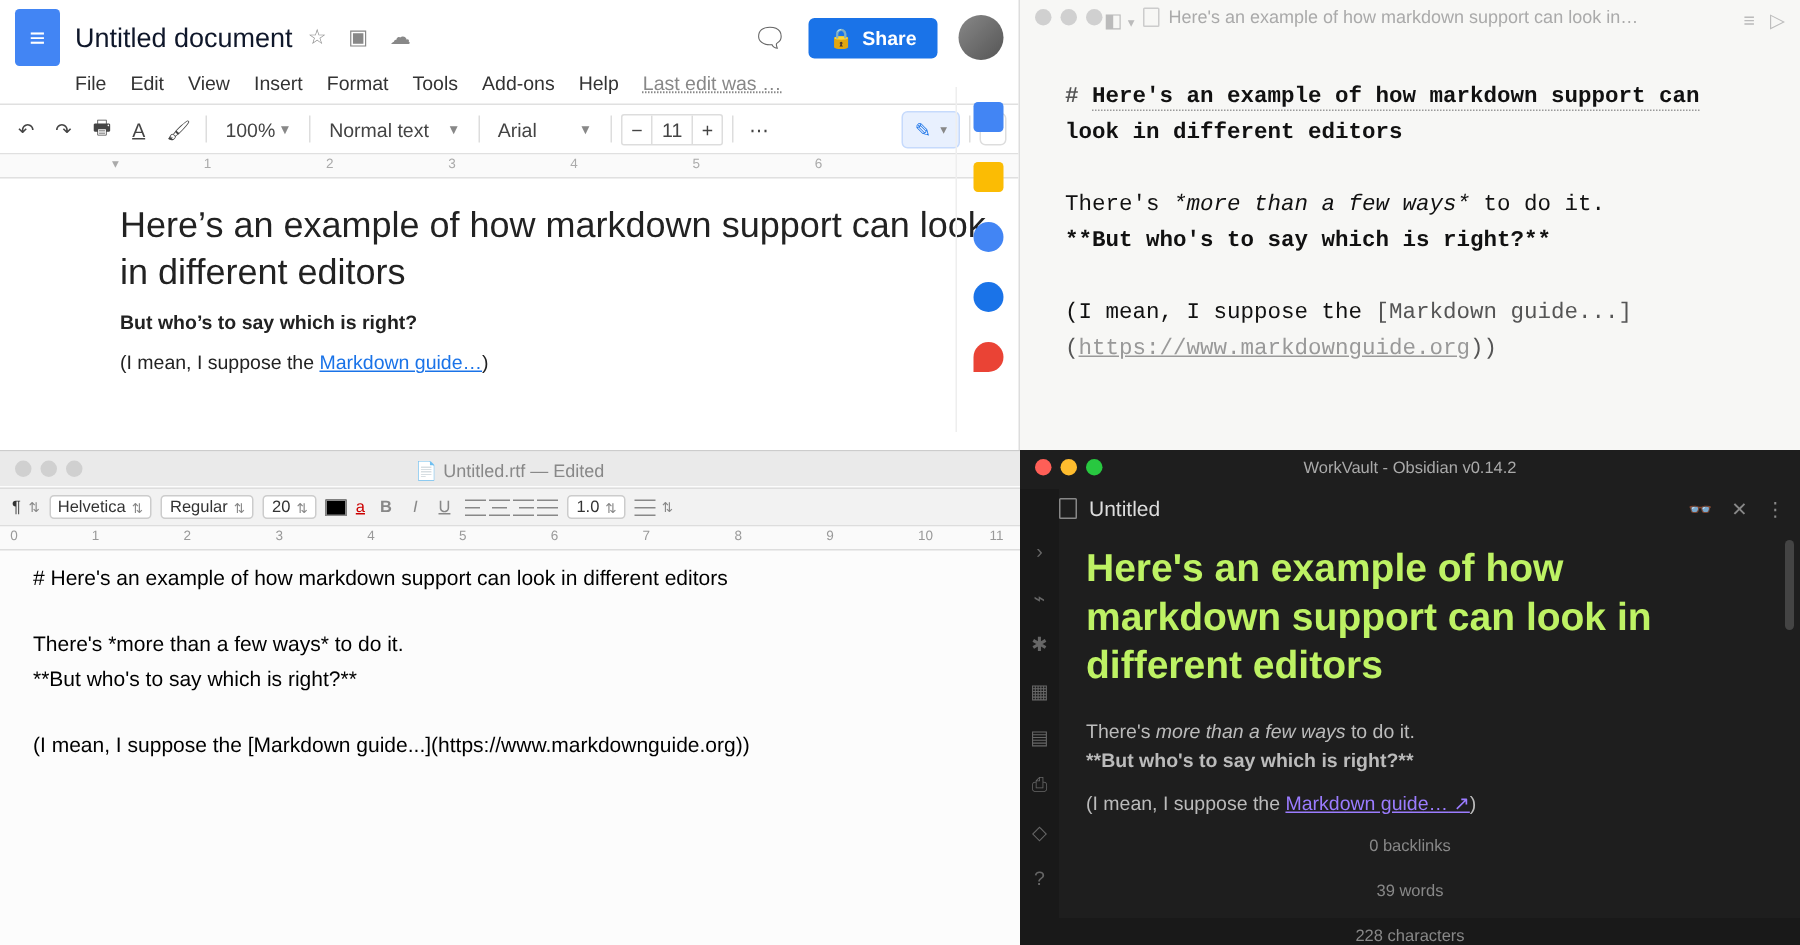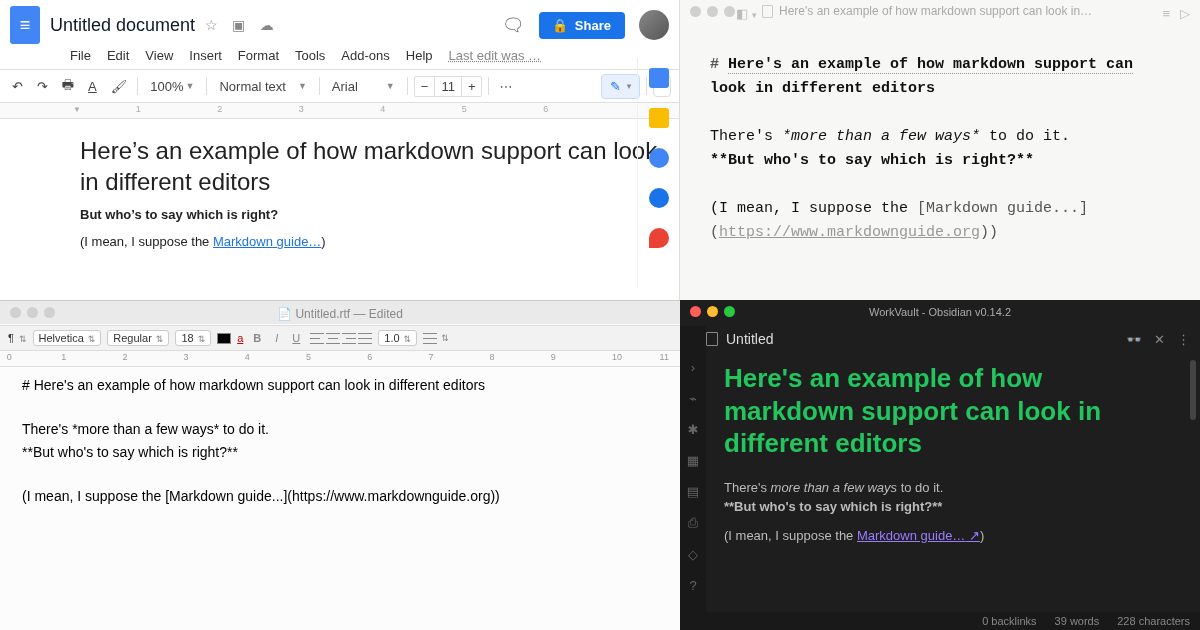--- a/index.html
+++ b/index.html
@@ -9,21 +9,21 @@
   
   #gdocs { left:0; top:0; width:680px; height:300px; border-right:1px solid #ddd; }
   #gdocs .head { display:flex; align-items:center; padding:6px 10px 0 10px; }
   .docs-logo { width:30px; height:38px; background:#4285f4; border-radius:3px; display:flex; align-items:center; justify-content:center; color:#fff; font-size:18px; margin-right:10px; }
   .doc-title { font-size:18px; color:#0f172a; }
   .title-icons span { margin-left:10px; color:#888; font-size:14px; }
   .spacer { flex:1; }
   .comment-ic { color:#666; margin-right:14px; font-size:18px; }
   .share-btn { background:#1a73e8; color:#fff; font-size:13px; font-weight:600; padding:6px 14px; border-radius:4px; display:flex; align-items:center; gap:6px; }
   .avatar { width:30px; height:30px; border-radius:50%; background:linear-gradient(135deg,#888,#555); margin-left:14px; }
-  #gdocs .menus { display:flex; gap:16px; font-size:13px; color:#333; padding:4px 0 6px 50px;margin-left:20px; }
+  #gdocs .menus { display:flex; gap:16px; font-size:13px; color:#333; padding:4px 0 6px 50px; }
   #gdocs .menus .edit-time { color:#888; text-decoration:underline dotted; }
   #gdocs .toolbar { height:34px; border-top:1px solid #e0e0e0; border-bottom:1px solid #e0e0e0; display:flex; align-items:center; gap:6px; padding:0 8px; font-size:13px; color:#444; }
   #gdocs .tool { padding:2px 4px; display:flex; align-items:center; gap:2px; }
   .drop { font-size:9px; color:#888; margin-left:2px; }
   .zoom-box, .style-box, .font-box { border:none; background:transparent; display:flex; align-items:center; padding:0 6px; }
   .pipe { width:1px; height:18px; background:#ddd; }
   .fs-group { display:flex; align-items:center; border:1px solid #ddd; border-radius:2px; }
   .fs-group span { padding:2px 6px; }
   .fs-group .mid { border-left:1px solid #ddd; border-right:1px solid #ddd; }
   .pencil-btn { background:#e8f0fe; color:#1a73e8; border:1px solid #c6dafc; border-radius:4px; padding:4px 8px; display:flex; align-items:center; gap:4px; }
@@ -71,25 +71,25 @@
   
   #obs { left:680px; top:300px; width:520px; height:330px; background:#1e1e1e; color:#ddd; }
   #obs .mac-dots { padding:6px 10px; }
   #obs .mdot.r{background:#ff5f57}#obs .mdot.y{background:#febc2e}#obs .mdot.g{background:#28c840}
   #obs .win-title { position:absolute; top:6px; left:0; right:0; text-align:center; font-size:11px; color:#aaa; }
   #obs .tabbar { position:absolute; top:26px; left:26px; right:10px; height:26px; display:flex; align-items:center; font-size:14px; color:#ddd; gap:8px; }
   .file-ic { width:12px; height:14px; border:1px solid #888; border-radius:1px; }
   #obs .tab-ctrls { margin-left:auto; color:#888; font-size:13px; display:flex; gap:12px; }
   #obs .left-rail { position:absolute; left:0; top:26px; width:26px; bottom:18px; background:#191919; display:flex; flex-direction:column; align-items:center; gap:16px; padding-top:34px; color:#666; font-size:13px; }
   #obs .note { position:absolute; left:44px; top:62px; right:24px; }
-  #obs .note h1 { font-size:26px; font-weight:700; color:#22c55e; line-height:1.25; margin-bottom:20px; }
+  #obs .note h1 { font-size:26px; font-weight:700; color:#bef264; line-height:1.25; margin-bottom:20px; }
   #obs .note p { font-size:13px; color:#bbb; margin-bottom:4px; }
   #obs .note .ital { font-style:italic; }
   #obs .note .link { color:#9b7cff; text-decoration:underline; }
-  #obs .status { position:absolute; left:0; right:0; bottom:0; height:18px; background:#191919; color:#888; font-size:11px; display:flex; gap:18px; justify-content:flex-end; align-items:center; padding:0 10px; }
+  #obs .status { position:absolute; left:0; right:0; bottom:0; height:18px; background:#191919; color:#888; font-size:11px; display:flex; gap:18px; justify-content:flex-end; align-items:center; padding:0 10px;flex-direction:column; }
   #obs .scroll { position:absolute; right:4px; top:60px; width:6px; height:60px; background:#444; border-radius:3px; }
 </style>
 </head>
 <body>
 
 <div id="gdocs" class="panel">
   <div class="head">
     <div class="docs-logo">≡</div>
     <div>
       <div style="display:flex;align-items:center;">
@@ -215,21 +215,21 @@
     <span>¶ <span class="drop">⇅</span></span>
     <span class="fmt-sel">
         <span>Helvetica</span>
         <span class="drop">⇅</span>
       </span>
     <span class="fmt-sel">
         <span>Regular</span>
         <span class="drop">⇅</span>
       </span>
     <span class="fmt-sel">
-        <span>18</span>
+        <span>20</span>
         <span class="drop">⇅</span>
       </span>
     <span class="swatch"></span>
     <span style="text-decoration:underline;color:#c00">a</span>
     <span class="fmt-btn"><b>B</b></span>
     <span class="fmt-btn"><i>I</i></span>
     <span class="fmt-btn"><u>U</u></span>
     <div class="align-grp">
       <span class="align-ic">
           <i style="width:100%"></i>

